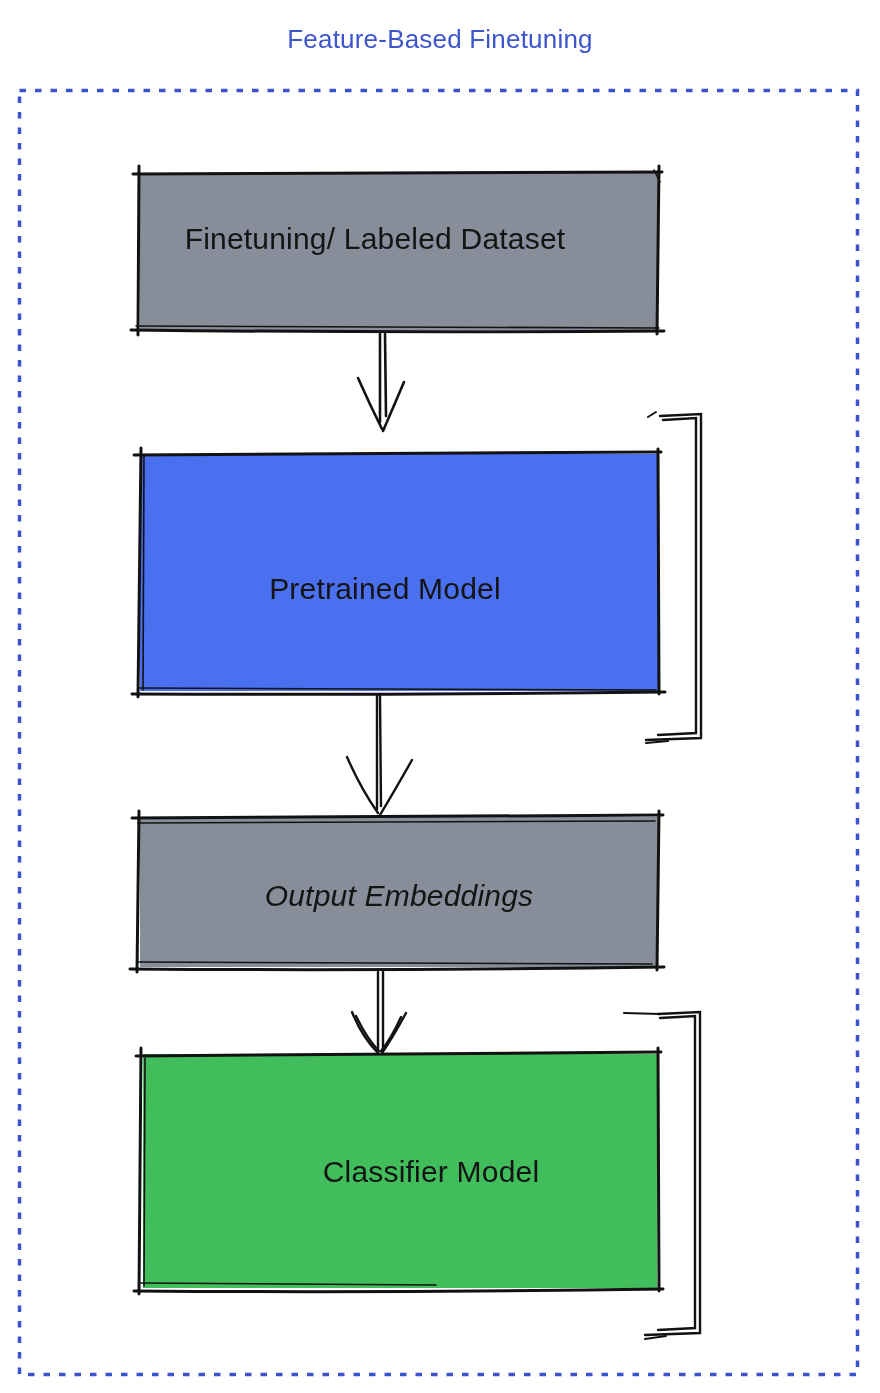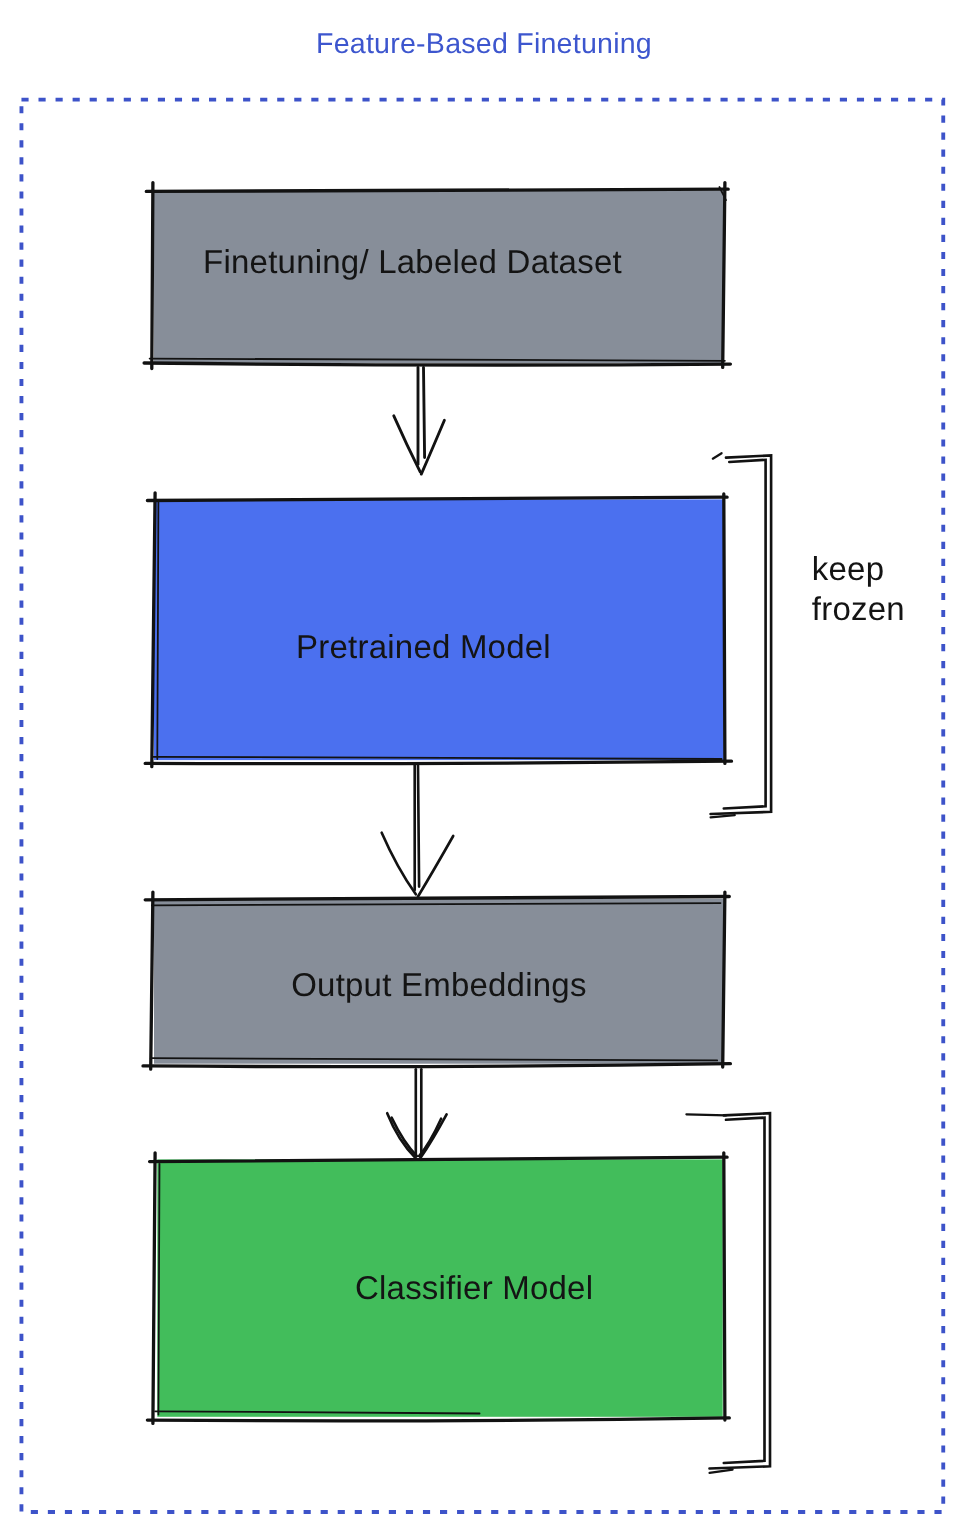--- a/index.html
+++ b/index.html
@@ -19,21 +19,21 @@
     letter-spacing:0.2px;
   }
   .node-label{
     position:absolute;
     display:flex;align-items:center;justify-content:center;
     font-size:30px;color:#141414;
     letter-spacing:0.2px;
   }
   .label-dataset   {left:140px;top:173px;width:518px;height:157px;padding-right:48px;padding-bottom:26px;box-sizing:border-box;border-radius:16px;}
   .label-pretrained{left:140px;top:453px;width:518px;height:272px;padding-right:28px;box-sizing:border-box;}
-  .label-embeddings{left:140px;top:816px;width:518px;height:152px;padding-top:8px;box-sizing:border-box;}
+  .label-embeddings{left:140px;top:816px;width:518px;height:152px;padding-top:8px;box-sizing:border-box;font-style:italic;}
   .label-classifier{left:143px;top:1053px;width:576px;height:236px;padding-top:1px;box-sizing:border-box;}
   .side-note{
     position:absolute;
     font-size:30px;line-height:37px;color:#141414;
     white-space:pre-line;
     letter-spacing:0.2px;
   }
   .note-keep-frozen {left:738px;top:499px;}
   .note-train-update{left:738px;top:1099px;}
 </style>
@@ -135,16 +135,14 @@
   <div class="diagram-title">Feature-Based Finetuning</div>
 
   <div class="node-label label-dataset">Finetuning/ Labeled Dataset</div>
 
   <div class="node-label label-pretrained">Pretrained Model</div>
 
   <div class="node-label label-embeddings">Output Embeddings</div>
 
   <div class="node-label label-classifier">Classifier Model</div>
 
-  <div class="side-note note-keep-frozen">keep
-frozen</div>
 
 </div>
 
 </body></html>

